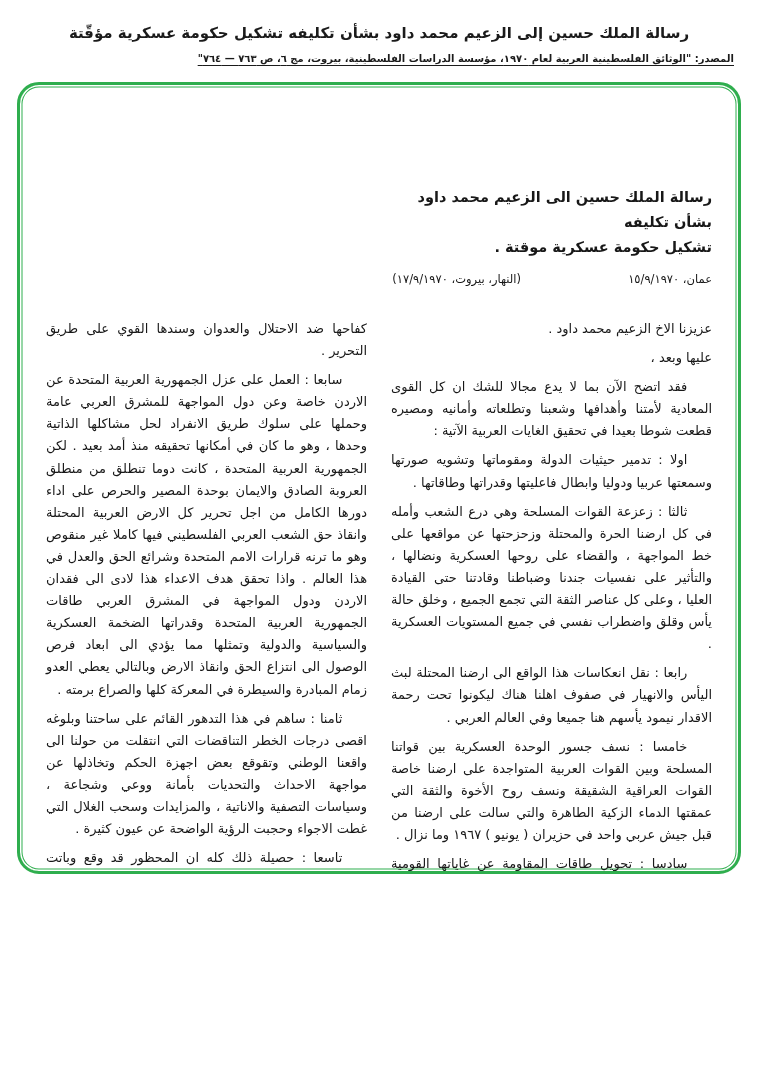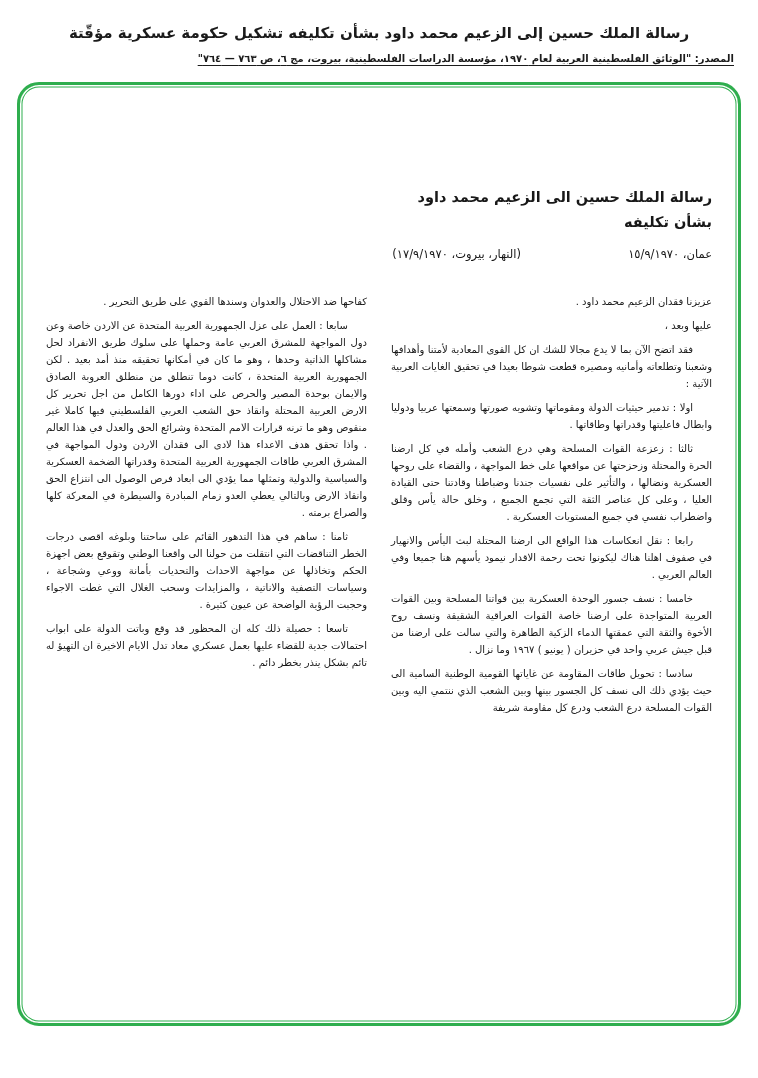--- a/index.html
+++ b/index.html
@@ -30,21 +30,21 @@
     text-underline-offset: 3px;
     line-height: 15px;
     white-space: nowrap;
     overflow: hidden;
   }
 
   
   .frame {
     box-sizing: border-box;
     margin: 16px 17px 12px 17px;
-    height: 944px;
+    height: 792px;
     border: 3px solid #2FAE4E;
     border-radius: 22px;
     box-shadow: inset 0 0 0 1.5px #ffffff, inset 0 0 0 2.5px #2FAE4E;
     background: #ffffff;
     overflow: hidden;
   }
 
   
   .doc {
     direction: rtl;
@@ -68,21 +68,21 @@
 
   .columns {
     display: flex;
     direction: rtl;          
     gap: 24px;
     margin-top: 32px;
   }
   .col { flex: 1 1 0; min-width: 0; }
   .col p {
     margin: 0 0 7px 0;
-    font-size: 10px;
+    font-size: 13px;
     line-height: 1.7;
     text-align: justify;
     text-indent: 1.9em;
   }
   .col p.no-indent { text-indent: 0; }
 </style>
 </head>
 <body>
 
 <div class="page">
@@ -90,30 +90,31 @@
   <div class="hdr">
     <h1 class="hdr-title">رسالة الملك حسين إلى الزعيم محمد داود بشأن تكليفه تشكيل حكومة عسكرية مؤقّتة</h1>
     <div class="hdr-source">المصدر: "الوثائق الفلسطينية العربية لعام ١٩٧٠، مؤسسة الدراسات الفلسطينية، بيروت، مج ٦، ص ٧٦٣ — ٧٦٤"</div>
   </div>
 
   <div class="frame">
     <div class="doc">
 
       <div class="doc-head">
         <div class="doc-title">رسالة الملك حسين الى الزعيم محمد داود بشأن تكليفه</div>
+        <div class="doc-title">تشكيل حكومة عسكرية موقتة .</div>
         <div class="date-row">
           <span>عمان، ١٥/٩/١٩٧٠</span>
           <span>(النهار، بيروت، ١٧/٩/١٩٧٠)</span>
         </div>
       </div>
 
       <div class="columns">
 
         <div class="col">
-          <p class="no-indent">عزيزنا فقدان الزعيم محمد داود .</p>
+          <p class="no-indent">عزيزنا الاخ الزعيم محمد داود .</p>
           <p class="no-indent">عليها وبعد ،</p>
           <p>فقد اتضح الآن بما لا يدع مجالا للشك ان كل القوى المعادية لأمتنا وأهدافها وشعبنا وتطلعاته وأمانيه ومصيره قطعت شوطا بعيدا في تحقيق الغايات العربية الآتية :</p>
           <p>اولا : تدمير حيثيات الدولة ومقوماتها وتشويه صورتها وسمعتها عربيا ودوليا وابطال فاعليتها وقدراتها وطاقاتها .</p>
           <p>ثالثا : زعزعة القوات المسلحة وهي درع الشعب وأمله في كل ارضنا الحرة والمحتلة وزحزحتها عن مواقعها على خط المواجهة ، والقضاء على روحها العسكرية ونضالها ، والتأثير على نفسيات جندنا وضباطنا وقادتنا حتى القيادة العليا ، وعلى كل عناصر الثقة التي تجمع الجميع ، وخلق حالة يأس وقلق واضطراب نفسي في جميع المستويات العسكرية .</p>
           <p>رابعا : نقل انعكاسات هذا الواقع الى ارضنا المحتلة لبث اليأس والانهيار في صفوف اهلنا هناك ليكونوا تحت رحمة الاقدار نيمود يأسهم هنا جميعا وفي العالم العربي .</p>
           <p>خامسا : نسف جسور الوحدة العسكرية بين قواتنا المسلحة وبين القوات العربية المتواجدة على ارضنا خاصة القوات العراقية الشقيقة ونسف روح الأخوة والثقة التي عمقتها الدماء الزكية الطاهرة والتي سالت على ارضنا من قبل جيش عربي واحد في حزيران ( يونيو ) ١٩٦٧ وما نزال .</p>
           <p>سادسا : تحويل طاقات المقاومة عن غاياتها القومية الوطنية السامية الى حيث يؤدي ذلك الى نسف كل الجسور بينها وبين الشعب الذي ننتمي اليه وبين القوات المسلحة درع الشعب ودرع كل مقاومة شريفة</p>
         </div>
 
         <div class="col">

